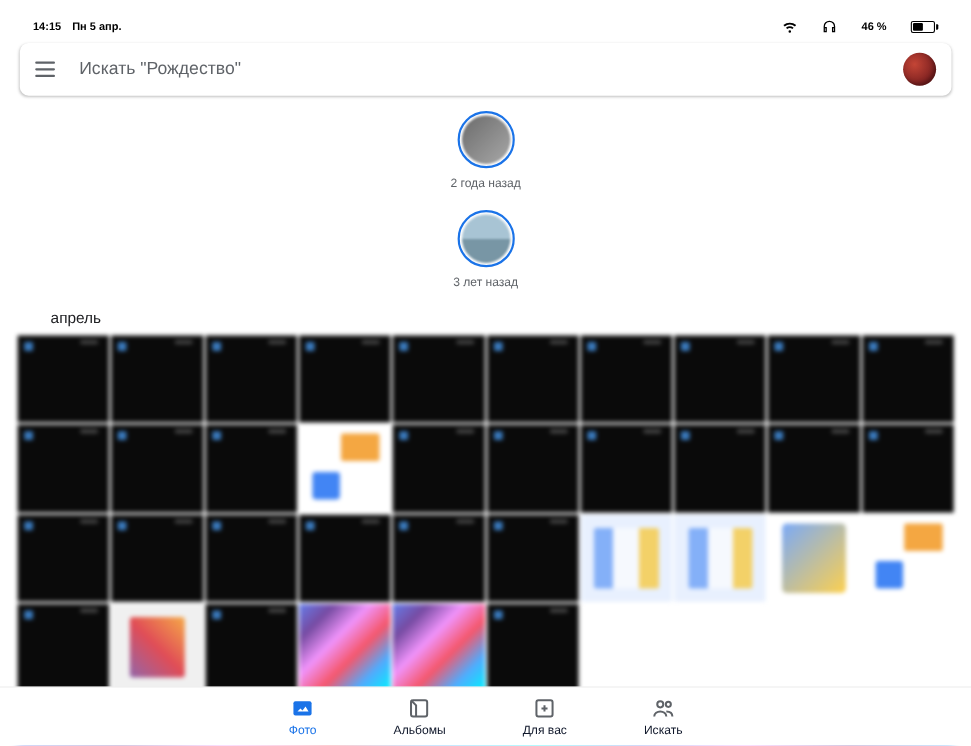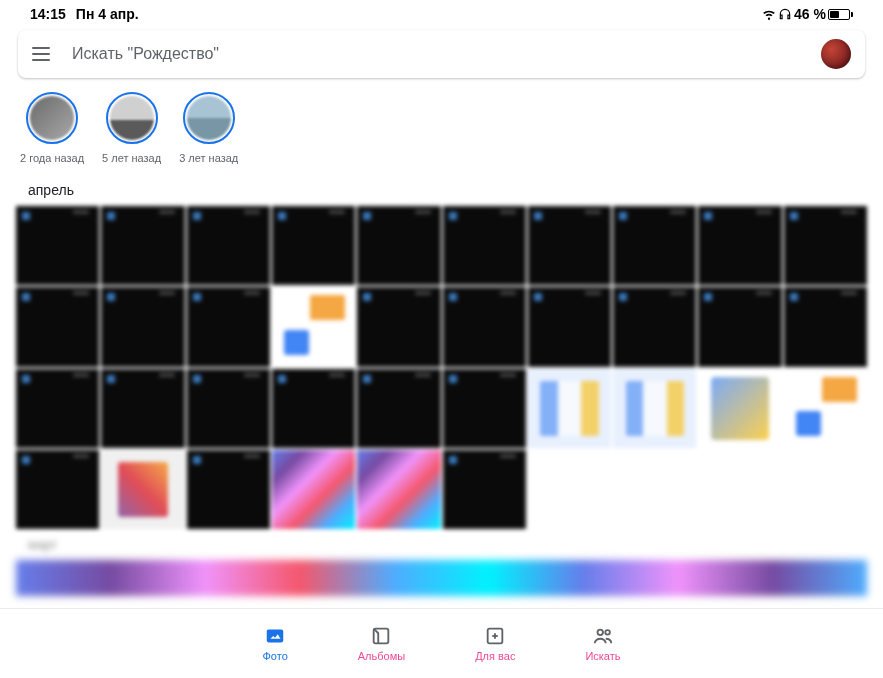--- a/index.html
+++ b/index.html
@@ -1,42 +1,42 @@
 <!DOCTYPE html>
 <html><head>
 <meta charset="utf-8">
 <style>
 * { box-sizing: border-box; margin: 0; padding: 0; }
 body { font-family: -apple-system, 'Helvetica Neue', Arial, sans-serif; width: 883px; height: 678px; background: #fff; overflow: hidden; position: relative; }
-.status-bar { display: flex; justify-content: space-between; align-items: center; padding: 6px 30px 4px; font-size: 14px; font-weight: 600; color: #000; }
+.status-bar { display: flex; justify-content: space-between; align-items: center; padding: 17px 30px 4px; font-size: 10px; font-weight: 600; color: #000; }
 .status-left { display: flex; gap: 10px; }
-.status-right { display: flex; gap: 2px; align-items: center; }
+.status-right { display: flex; gap: 22px; align-items: center; }
 .status-right svg { width: 14px; height: 14px; }
 .battery-icon { display: inline-flex; align-items: center; }
 .battery-body { width: 22px; height: 11px; border: 1px solid #000; border-radius: 2px; position: relative; }
 .battery-fill { position: absolute; left: 1px; top: 1px; bottom: 1px; width: 46%; background: #000; border-radius: 1px; }
 .battery-tip { width: 2px; height: 5px; background: #000; border-radius: 0 1px 1px 0; margin-left: 1px; }
 
 .search-bar { margin: 4px 18px 10px; height: 48px; background: #fff; border-radius: 8px; box-shadow: 0 1px 3px rgba(0,0,0,0.15), 0 1px 2px rgba(0,0,0,0.1); display: flex; align-items: center; padding: 0 14px; }
 .hamburger { display: flex; flex-direction: column; gap: 4px; margin-right: 22px; cursor: pointer; }
 .hamburger span { width: 18px; height: 2px; background: #5f6368; border-radius: 1px; }
 .search-text { flex: 1; font-size: 16px; color: #5f6368; }
 .avatar { width: 30px; height: 30px; border-radius: 50%; background: radial-gradient(circle at 35% 35%, #c44536, #7a1f1f 70%); box-shadow: inset -2px -2px 4px rgba(0,0,0,0.3); cursor: pointer; }
 
-.memories { display: flex; gap: 18px; padding: 4px 20px 8px; }
+.memories { display: flex; gap: 18px; padding: 4px 20px 8px; flex-direction: column; }
 .memory { display: flex; flex-direction: column; align-items: center; gap: 8px; cursor: pointer; }
 .memory-ring { width: 52px; height: 52px; border-radius: 50%; border: 2px solid #1a73e8; padding: 2px; display: flex; align-items: center; justify-content: center; }
 .memory-img { width: 100%; height: 100%; border-radius: 50%; background: #999; }
 .memory-img.m1 { background: linear-gradient(135deg,#6b6b6b,#a8a8a8); filter: blur(1px); }
 .memory-img.m2 { background: linear-gradient(180deg,#d0d0d0 55%,#5a5a5a 55%); filter: blur(1px); }
 .memory-img.m3 { background: linear-gradient(180deg,#a8c4d4 50%,#7896a5 50%); filter: blur(1px); }
 .memory-img.m4 { background: linear-gradient(135deg,#d4a484,#a87858); filter: blur(1px); }
 .memory-label { font-size: 11px; color: #5f6368; }
 
-.section-header { padding: 10px 28px 8px; font-size: 14px; color: #202124; }
+.section-header { padding: 10px 28px 8px; font-size: 14px; color: #202124; margin-left: 18px; }
 
 .grid-container { filter: blur(2px); }
 .photo-grid { display: grid; grid-template-columns: repeat(10, 1fr); gap: 2px; padding: 0 16px; }
 .photo { aspect-ratio: 1.05; background: #0a0a0a; position: relative; overflow: hidden; }
 .photo.dark::before { content:''; position:absolute; top:6px; left:6px; width:8px; height:8px; background:#3a7abd; border-radius:1px; }
 .photo.dark::after { content:''; position:absolute; top:4px; right:10px; width:16px; height:4px; background:#444; border-radius:1px; }
 .photo.light { background:#fff; }
 .photo.light::before { content:''; position:absolute; inset:10% 15%; background:linear-gradient(135deg,#4285f4,#fbbc04); border-radius:4px; opacity:0.7; }
 .photo.light2 { background:#f0f0f0; }
 .photo.light2::before { content:''; position:absolute; inset:15% 20%; background:linear-gradient(45deg,#7b4397,#dc2430,#f7971e); border-radius:3px; opacity:0.8; }
@@ -44,34 +44,34 @@
 .photo.orange::before { content:''; position:absolute; top:8px; right:10px; width:35px; height:25px; background:#f4a742; border-radius:2px; }
 .photo.orange::after { content:''; position:absolute; bottom:12px; left:12px; width:25px; height:25px; background:#4285f4; border-radius:3px; }
 .photo.blue1 { background:#e8f0fe; }
 .photo.blue1::before { content:''; position:absolute; inset:15%; background:linear-gradient(90deg,#4285f4 30%,#fff 30%,#fff 70%,#fbbc04 70%); border-radius:2px; opacity:0.6; }
 .photo.rainbow { background:linear-gradient(135deg,#667eea,#764ba2,#f093fb,#f5576c,#4facfe,#00f2fe); }
 .photo.empty { background:#fff; }
 
 .section-header2 { padding: 8px 28px; font-size: 13px; color: #888; filter: blur(2px); }
 .bottom-strip { height: 36px; margin: 0 16px; background:linear-gradient(90deg,#667eea,#764ba2,#f093fb,#f5576c,#4facfe,#00f2fe,#667eea,#f093fb,#764ba2,#4facfe); filter:blur(3px); }
 
-.nav-bar { position: absolute; bottom: 0; left: 0; right: 0; height: 70px; background: #fff; border-top: 1px solid rgba(0,0,0,0.08); display: flex; justify-content: center; gap: 70px; align-items: center; }
-.nav-item { display: flex; flex-direction: column; align-items: center; gap: 3px; color: #ec4899; cursor: pointer; }
+.nav-bar { position: absolute; bottom: 0; left: 0; right: 0; height: 54px; background: #fff; border-top: 1px solid rgba(0,0,0,0.08); display: flex; justify-content: center; gap: 70px; align-items: center; }
+.nav-item { display: flex; flex-direction: column; align-items: center; gap: 3px; color: #0f172a; cursor: pointer; }
 .nav-item.active { color: #1a73e8; }
 .nav-item svg { width: 22px; height: 22px; }
 .nav-item.active svg { fill: #1a73e8; }
 .nav-label { font-size: 11px; font-weight: 500; }
 </style>
 </head>
 <body>
 
 <div class="status-bar">
   <div class="status-left">
     <span>14:15</span>
-    <span>Пн 4 апр.</span>
+    <span>Пн 5 апр.</span>
   </div>
   <div class="status-right">
     <svg viewBox="0 0 24 24" fill="#000">
         <path d="M12 18a2 2 0 100 4 2 2 0 000-4zm-6-4a10 10 0 0112 0l-2 2a7 7 0 00-8 0zm-4-4a16 16 0 0120 0l-2 2a13 13 0 00-16 0z"></path>
       </svg>
     <svg viewBox="0 0 24 24" fill="none" stroke="#000" stroke-width="2">
         <path d="M4 14v-2a8 8 0 0116 0v2M4 14h3v6H4zm16 0h-3v6h3z"></path>
       </svg>
     <span>46 %</span>
     <span class="battery-icon">
@@ -92,26 +92,20 @@
   <div class="search-text">Искать "Рождество"</div>
   <div class="avatar"></div>
 </div>
 
 <div class="memories">
   <div class="memory">
     <div class="memory-ring">
         <div class="memory-img m1"></div>
       </div>
     <div class="memory-label">2 года назад</div>
-  </div>
-  <div class="memory">
-    <div class="memory-ring">
-        <div class="memory-img m2"></div>
-      </div>
-    <div class="memory-label">5 лет назад</div>
   </div>
   <div class="memory">
     <div class="memory-ring">
         <div class="memory-img m3"></div>
       </div>
     <div class="memory-label">3 лет назад</div>
   </div>
 </div>
 
 <div class="section-header">апрель</div>

